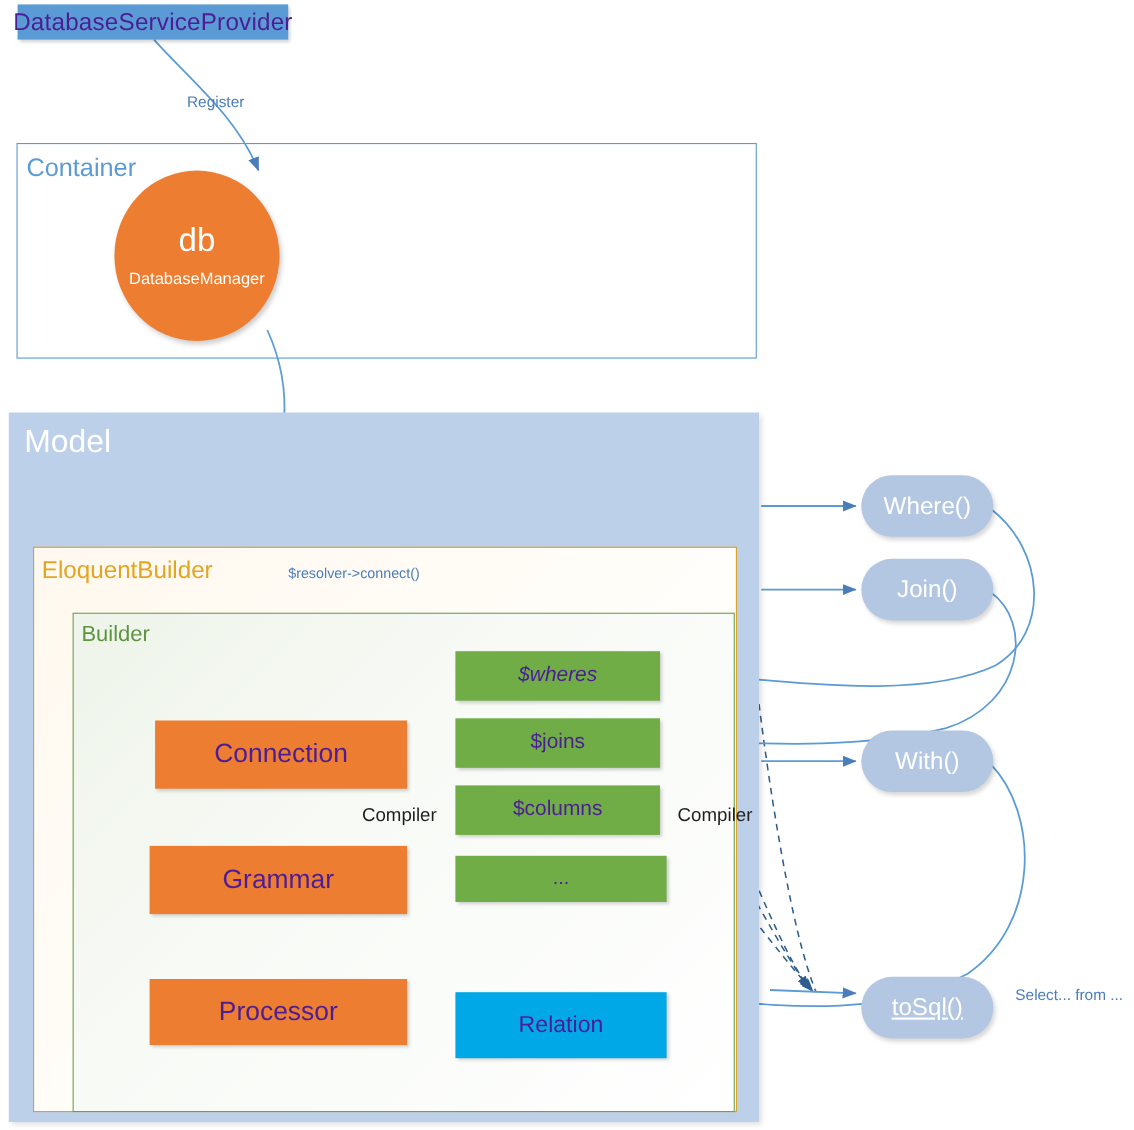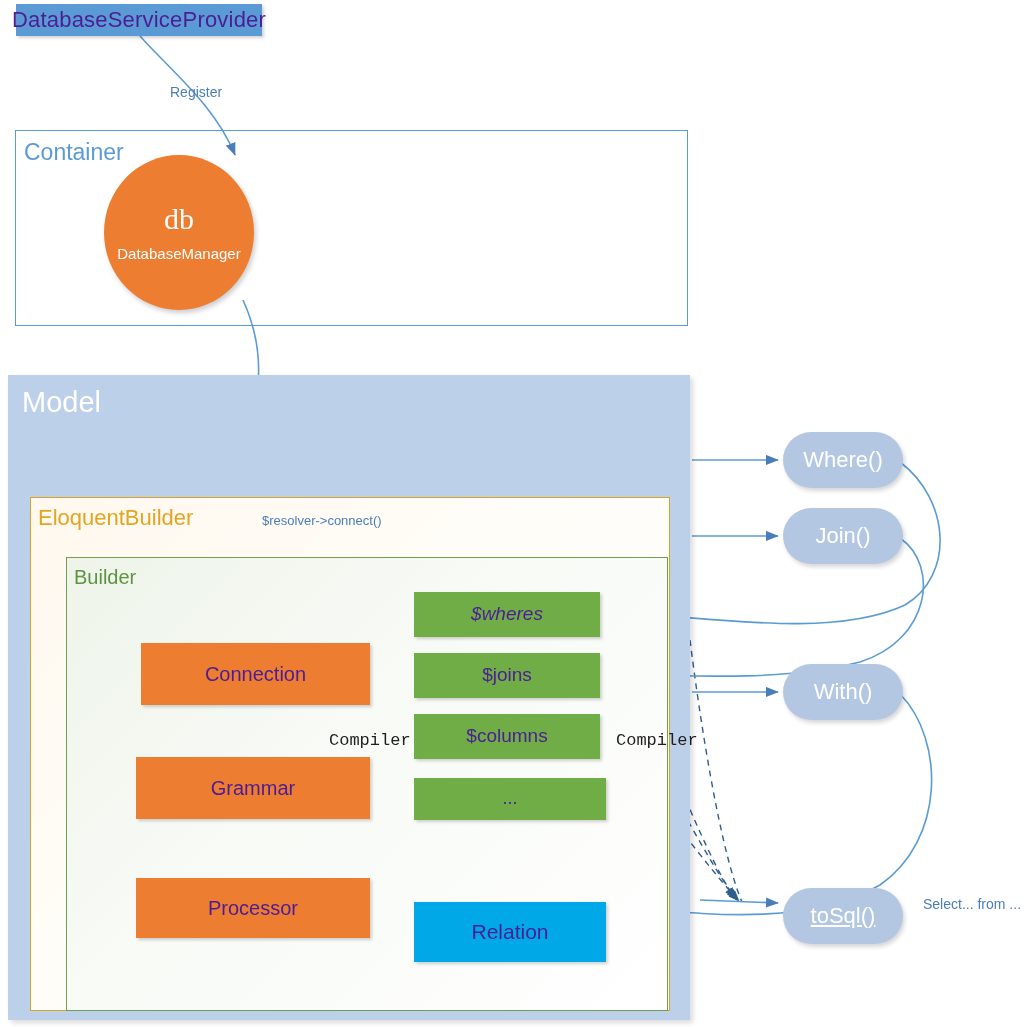--- a/index.html
+++ b/index.html
@@ -55,21 +55,21 @@
     position: absolute;
     border-radius: 50%;
     background: #ED7D31;
     box-shadow: 2px 3px 5px rgba(0,0,0,0.2);
     display: flex;
     flex-direction: column;
     align-items: center;
     justify-content: center;
     color: #fff;
   }
-  .db-circle .db-title { font-size: 30px; line-height: 1; margin-bottom: 12px; font-family: Liberation Serif, serif; }
+  .db-circle .db-title { font-size: 30px; line-height: 1; margin-bottom: 12px; }
   .db-circle .db-sub   { font-size: 15px; line-height: 1; }
 
   
   .panel-model {
     position: absolute;
     background: #BDD0E9;
     box-shadow: 3px 3px 5px rgba(0,0,0,0.14);
   }
   .panel-model-label {
     position: absolute;
@@ -98,21 +98,22 @@
   .panel-builder-label {
     position: absolute;
     color: #5E9440;
     font-size: 20px;
   }
 
   
   .box-orange {
     background: #ED7D31;
     box-shadow: 2px 2px 3px rgba(0,0,0,0.18);
-    font-size: 20px;
+    font-size: 24px;
+    margin-top: 12px;
   }
   .box-green {
     background: #70AD47;
     box-shadow: 2px 2px 3px rgba(0,0,0,0.18);
     font-size: 19px;
   }
   .box-blue {
     background: #00A8E8;
     box-shadow: 2px 2px 3px rgba(0,0,0,0.18);
     font-size: 21px;
@@ -132,21 +133,21 @@
     box-shadow: 2px 3px 4px rgba(0,0,0,0.16);
   }
 
   
   .lbl {
     position: absolute;
     white-space: nowrap;
   }
   .lbl-blue { color: #4A7EBB; font-size: 14px; }
   .lbl-blue-sm { color: #4A7EBB; font-size: 13px; }
-  .lbl-dark { color: #1F1F1F; font-size: 17px; font-family: Liberation Mono, monospace; }
+  .lbl-dark { color: #1F1F1F; font-size: 17px; }
 
   svg.overlay {
     position: absolute;
     left: 0; top: 0;
     width: 1031px;
     height: 1027px;
     pointer-events: none;
   }
   svg.overlay.under { z-index: 0; }
   .node, .panel-container, .panel-model, .panel-eloquent,

